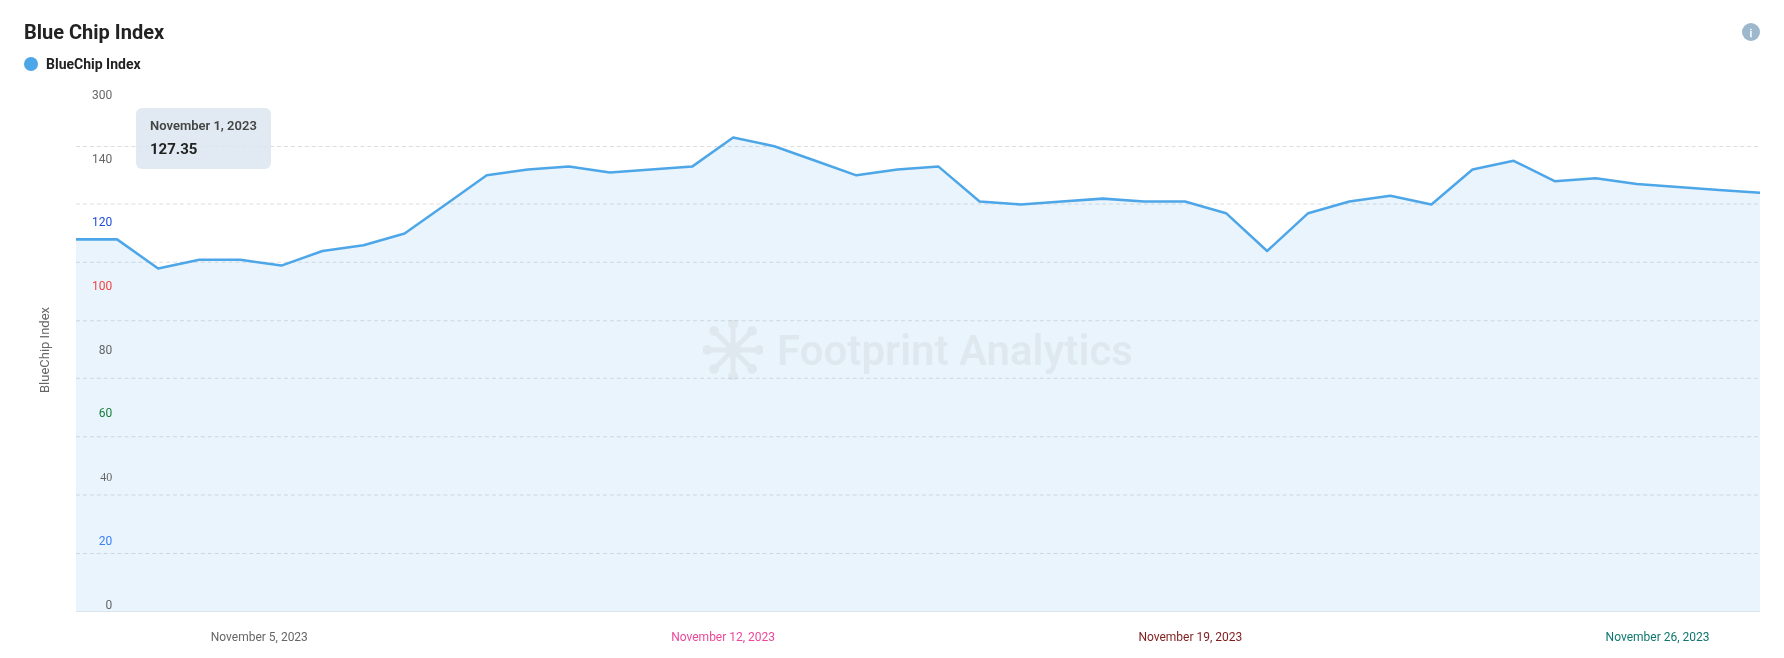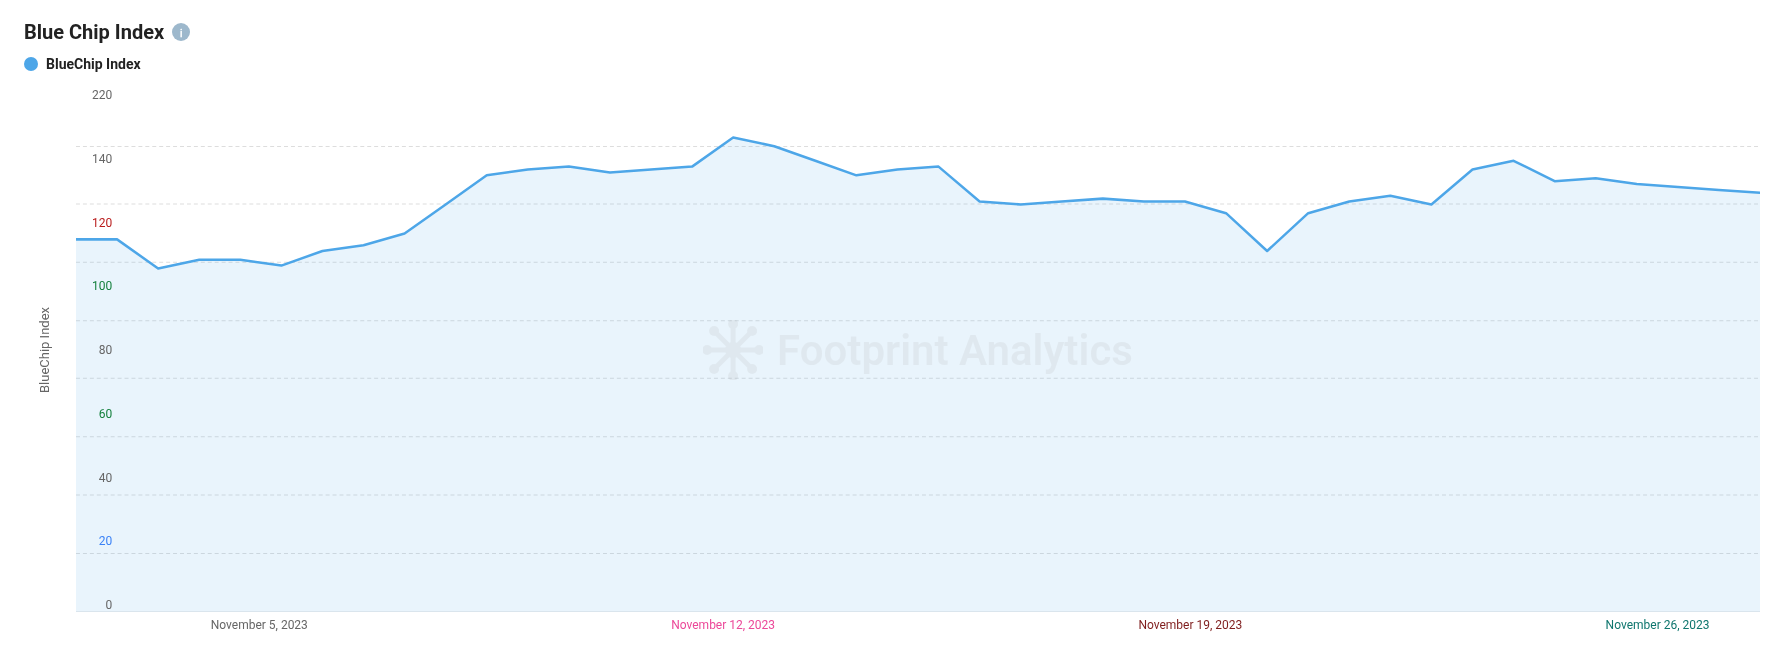--- a/index.html
+++ b/index.html
@@ -9,20 +9,21 @@
       padding: 20px 24px;
       width: 1784px;
       min-height: 658px;
     }
 
     .header-row {
       display: flex;
       align-items: center;
       gap: 8px;
       margin-bottom: 12px;
+      justify-content: space-between;
     }
 
     .chart-title {
       font-size: 20px;
       font-weight: 700;
       color: #222;
     }
 
     .info-icon {
       width: 18px;
@@ -179,35 +180,39 @@
       <line x1="0" y1="288" x2="1700" y2="288" stroke="#ddd" stroke-width="1" stroke-dasharray="4,3"></line>
       <line x1="0" y1="231" x2="1700" y2="231" stroke="#ddd" stroke-width="1" stroke-dasharray="4,3"></line>
       <line x1="0" y1="173" x2="1700" y2="173" stroke="#ddd" stroke-width="1" stroke-dasharray="4,3"></line>
       <line x1="0" y1="115" x2="1700" y2="115" stroke="#ddd" stroke-width="1" stroke-dasharray="4,3"></line>
       <line x1="0" y1="58" x2="1700" y2="58" stroke="#ddd" stroke-width="1" stroke-dasharray="4,3"></line>
     <path d="M0,150.22222222222223 L41.463414634146346,150.22222222222223 L82.92682926829269,179.1111111111111 L124.39024390243901,170.4444444444444 L165.85365853658539,170.4444444444444 L207.3170731707317,176.22222222222223 L248.78048780487802,161.77777777777777 L290.2439024390244,156 L331.70731707317077,144.44444444444446 L373.1707317073171,115.55555555555554 L414.6341463414634,86.66666666666663 L456.0975609756098,80.88888888888891 L497.56097560975604,78 L539.0243902439024,83.77777777777777 L580.4878048780488,80.88888888888891 L621.951219512195,78 L663.4146341463415,49.111111111111086 L704.8780487804878,57.77777777777783 L746.3414634146342,72.22222222222217 L787.8048780487806,86.66666666666663 L829.2682926829268,80.88888888888891 L870.7317073170732,78 L912.1951219512196,112.66666666666669 L953.6585365853659,115.55555555555554 L995.1219512195121,112.66666666666669 L1036.5853658536585,109.77777777777777 L1078.0487804878048,112.66666666666669 L1119.5121951219512,112.66666666666669 L1160.9756097560976,124.22222222222223 L1202.4390243902437,161.77777777777777 L1243.90243902439,124.22222222222223 L1285.3658536585367,112.66666666666669 L1326.829268292683,106.88888888888891 L1368.2926829268295,115.55555555555554 L1409.7560975609756,80.88888888888891 L1451.219512195122,72.22222222222217 L1492.6829268292684,92.44444444444446 L1534.1463414634147,89.5555555555556 L1575.609756097561,95.33333333333331 L1617.0731707317073,98.22222222222223 L1658.5365853658536,101.11111111111109 L1700,104 L1700,520 L0,520 Z" fill="rgba(77,166,232,0.12)"></path>
         <polyline points="0,150.22222222222223 41.463414634146346,150.22222222222223 82.92682926829269,179.1111111111111 124.39024390243901,170.4444444444444 165.85365853658539,170.4444444444444 207.3170731707317,176.22222222222223 248.78048780487802,161.77777777777777 290.2439024390244,156 331.70731707317077,144.44444444444446 373.1707317073171,115.55555555555554 414.6341463414634,86.66666666666663 456.0975609756098,80.88888888888891 497.56097560975604,78 539.0243902439024,83.77777777777777 580.4878048780488,80.88888888888891 621.951219512195,78 663.4146341463415,49.111111111111086 704.8780487804878,57.77777777777783 746.3414634146342,72.22222222222217 787.8048780487806,86.66666666666663 829.2682926829268,80.88888888888891 870.7317073170732,78 912.1951219512196,112.66666666666669 953.6585365853659,115.55555555555554 995.1219512195121,112.66666666666669 1036.5853658536585,109.77777777777777 1078.0487804878048,112.66666666666669 1119.5121951219512,112.66666666666669 1160.9756097560976,124.22222222222223 1202.4390243902437,161.77777777777777 1243.90243902439,124.22222222222223 1285.3658536585367,112.66666666666669 1326.829268292683,106.88888888888891 1368.2926829268295,115.55555555555554 1409.7560975609756,80.88888888888891 1451.219512195122,72.22222222222217 1492.6829268292684,92.44444444444446 1534.1463414634147,89.5555555555556 1575.609756097561,95.33333333333331 1617.0731707317073,98.22222222222223 1658.5365853658536,101.11111111111109 1700,104" fill="none" stroke="#4da6e8" stroke-width="2.5" stroke-linejoin="round" stroke-linecap="round"></polyline>
       </svg>
 
     
+    <div class="tooltip-box">
+      <div class="tooltip-date">November 1, 2023</div>
+      <div class="tooltip-value">127.35</div>
+    </div>
 
   </div>
 
   <div style="position:absolute;left:36px;top:0;bottom:36px;display:flex;flex-direction:column-reverse;justify-content:space-between;align-items:flex-end;padding-right:6px;">
     <span style="font-size:12px;color:#666;">0</span>
     <span style="font-size:12px;color:#3b82f6;">20</span>
-    <span style="font-size:12px;color:#666;">40</span>
+    <span style="font-size:12px;color:#666;font-family:Liberation Serif, serif;">40</span>
     <span style="font-size:12px;color:#15803d;">60</span>
     <span style="font-size:12px;color:#666;">80</span>
-    <span style="font-size:12px;color:#15803d;">100</span>
-    <span style="font-size:12px;color:#b91c1c;">120</span>
+    <span style="font-size:12px;color:#ef4444;">100</span>
+    <span style="font-size:12px;color:#1d4ed8;">120</span>
     <span style="font-size:12px;color:#666;margin-left:32px;">140</span>
-    <span style="font-size:12px;color:#666;">220</span>
-  </div>
-
-  <div style="position:absolute;bottom:0;left:52px;right:0;height:36px;display:flex;align-items:flex-start;justify-content:space-between;padding-top:6px;">
+    <span style="font-size:12px;color:#666;">300</span>
+  </div>
+
+  <div style="position:absolute;bottom:0;left:52px;right:0;height:36px;display:flex;align-items:flex-start;justify-content:space-between;padding-top:18px;">
     <span style="font-size:12px;color:#666;margin-left:8%;">November 5, 2023</span>
     <span style="font-size:12px;color:#ec4899;">November 12, 2023</span>
     <span style="font-size:12px;color:#7f1d1d;">November 19, 2023</span>
     <span style="font-size:12px;color:#0f766e;margin-right:3%;">November 26, 2023</span>
   </div>
 
 </div>
 
 </body></html>

